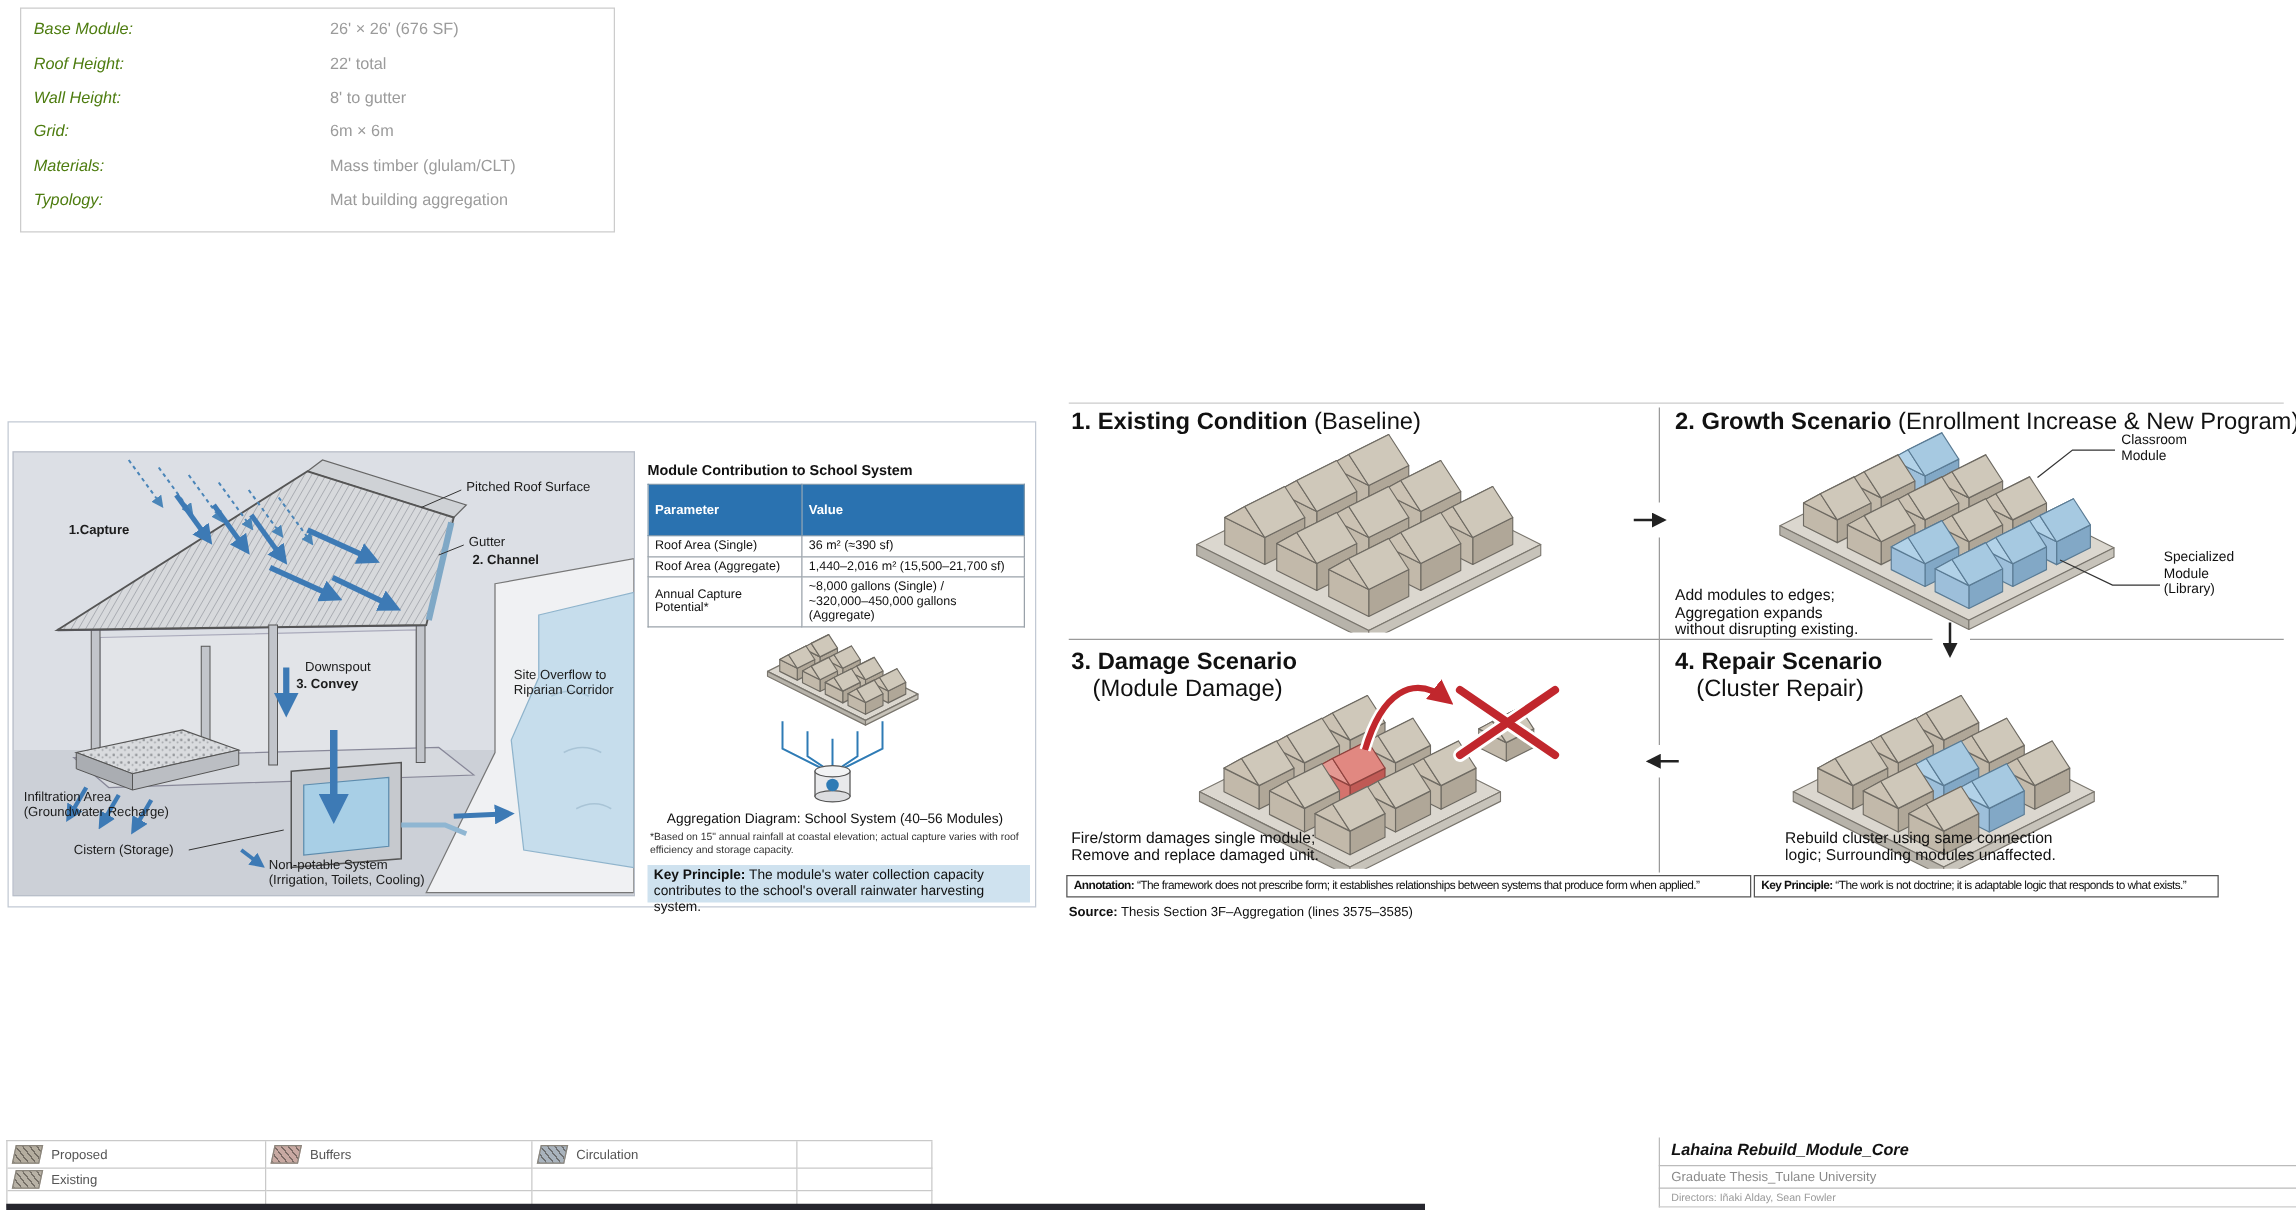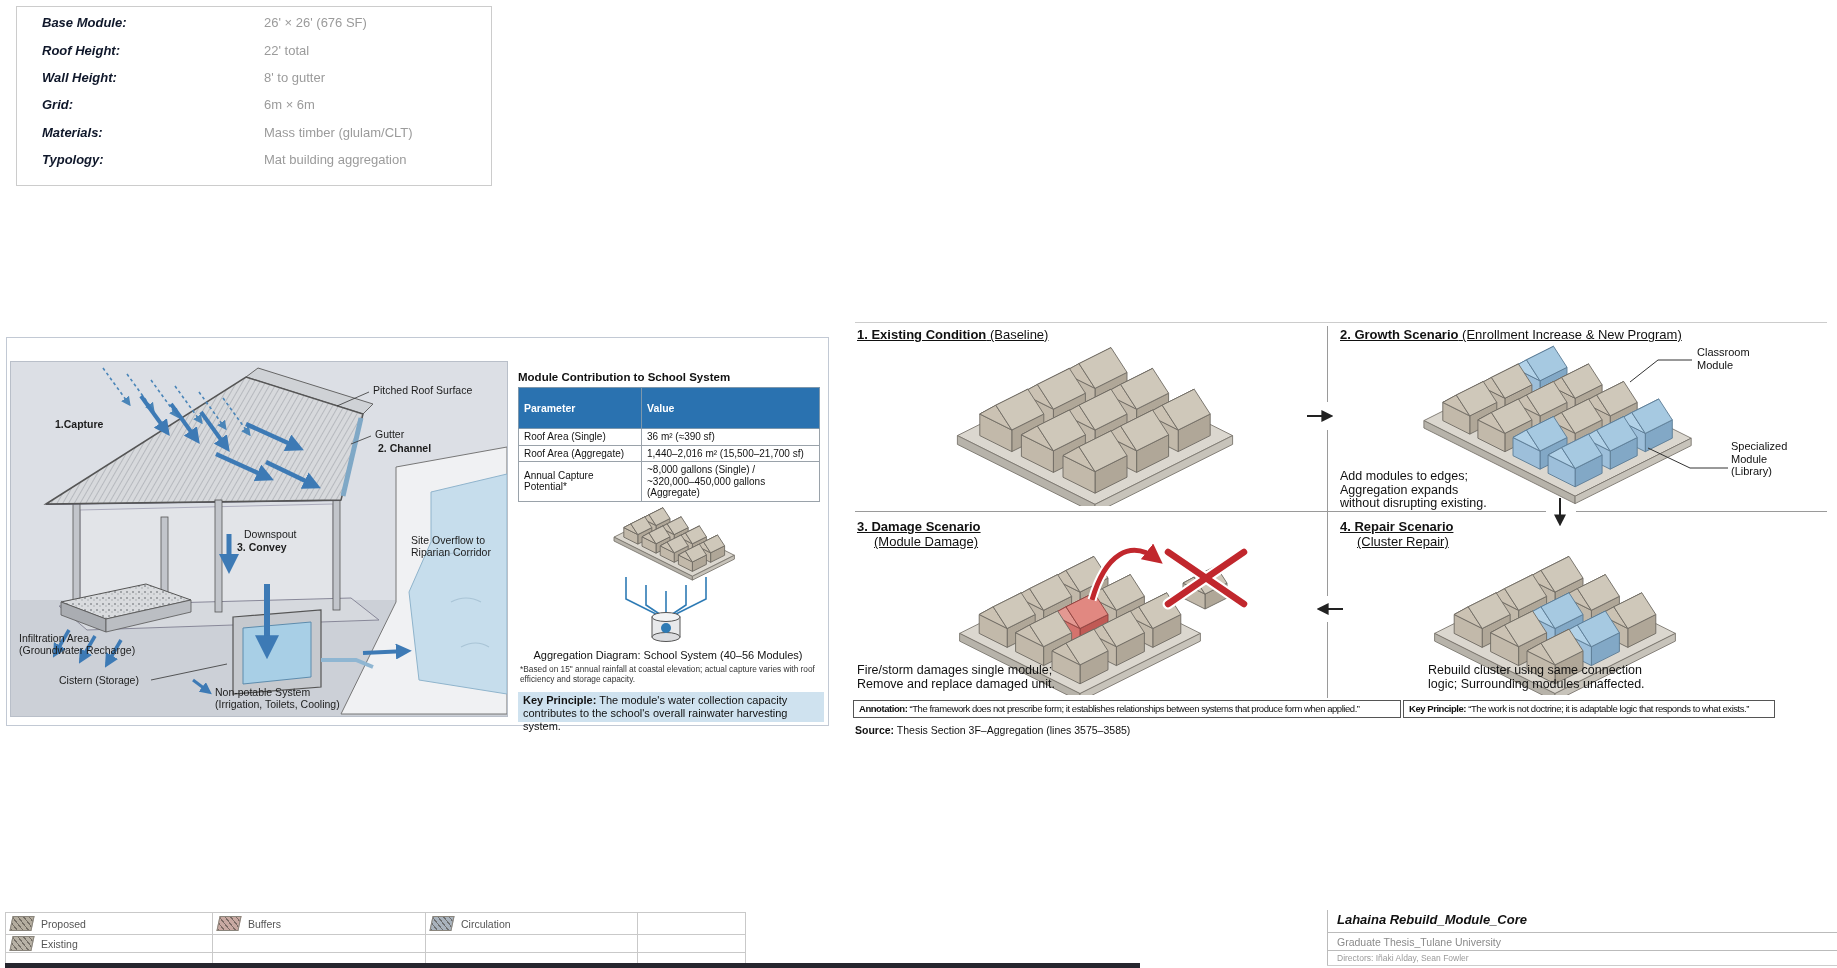--- a/index.html
+++ b/index.html
@@ -1,39 +1,39 @@
 <!DOCTYPE html>
 <html><head>
 <meta charset="utf-8">
 <style>
   html,body{margin:0;padding:0;background:#fff;}
   body{width:1837px;height:968px;position:relative;overflow:hidden;
        font-family:"Liberation Sans",sans-serif;color:#111;}
   .abs{position:absolute;}
   
   .spec-box{position:absolute;left:16px;top:6px;width:474px;height:178px;background:#fff;border:1px solid #ccc;}
-  .spec-label{position:absolute;left:25px;font-size:13px;font-weight:bold;font-style:italic;color:#0f172a;white-space:nowrap;}
+  .spec-label{position:absolute;left:10px;font-size:13px;font-weight:normal;font-style:italic;color:#4d7c0f;white-space:nowrap;}
   .spec-value{position:absolute;left:247px;font-size:13px;color:#9b9b9b;white-space:nowrap;}
   
   .fig-panel{position:absolute;left:6px;top:337px;width:821px;height:387px;background:#fff;border:1px solid #c2c9d4;}
   .fig-header{position:absolute;left:0;top:0;width:821px;height:19px;background:#1e6dad;color:#fff;font-size:12.5px;line-height:19px;padding-left:8px;box-sizing:border-box;white-space:nowrap;}
   .fig-header b{font-weight:bold;margin-right:5px;}
   .diagram{position:absolute;left:3px;top:23px;width:498px;height:356px;background:#dcdfe5;border:1px solid #b9bfc9;box-sizing:border-box;}
   .dlbl{position:absolute;font-size:10.5px;line-height:12px;color:#1c1c1c;white-space:pre-line;}
   .dlbl.b{font-weight:bold;}
   .ftable-title{position:absolute;left:511px;top:33px;font-size:11.5px;font-weight:bold;white-space:nowrap;}
   table.ftable{position:absolute;left:511px;top:49px;width:302px;border-collapse:collapse;font-size:10px;}
   table.ftable th{background:#2a72b0;color:#fff;text-align:left;font-weight:bold;font-size:10.5px;padding:14px 5px;border:1px solid #7d97ac;}
   table.ftable td{border:1px solid #9aa2aa;padding:2px 5px;vertical-align:middle;white-space:pre-line;line-height:11.5px;background:#fff;}
   table.ftable td:first-child{width:112px;}
   .agg-caption{position:absolute;left:505px;top:311px;width:312px;text-align:center;font-size:11px;white-space:nowrap;}
   .agg-footnote{position:absolute;left:513px;top:327px;width:304px;font-size:8.3px;line-height:9.5px;color:#333;}
   .key-box{position:absolute;left:511px;top:354px;width:306px;height:30px;background:#cfe2ef;font-size:11px;line-height:13px;padding:2px 5px;box-sizing:border-box;}
   
-  .ptitle{position:absolute;font-size:13px;color:#111;white-space:nowrap;text-decoration:underline;}
+  .ptitle{position:absolute;font-size:19px;color:#111;white-space:nowrap;}
   .ptitle b{font-weight:bold;}
   .ptitle .l2{display:block;margin-left:17px;}
   .pcap{position:absolute;font-size:12.5px;line-height:13.5px;white-space:pre-line;color:#111;}
   .mlabel{position:absolute;font-size:11px;line-height:12.5px;white-space:pre-line;color:#111;}
   .hl{position:absolute;background:#9a9a9a;height:1px;}
   .vl{position:absolute;background:#9a9a9a;width:1px;}
   .anno-box{position:absolute;top:700px;height:18px;border:1px solid #555;box-sizing:border-box;font-size:9.5px;letter-spacing:-0.45px;line-height:16px;padding:0 5px;white-space:nowrap;overflow:hidden;background:#fff;}
   .anno-box b{font-weight:bold;}
   .source-line{position:absolute;left:855px;top:724px;font-size:10.5px;white-space:nowrap;}
   .source-line b{font-weight:bold;}

